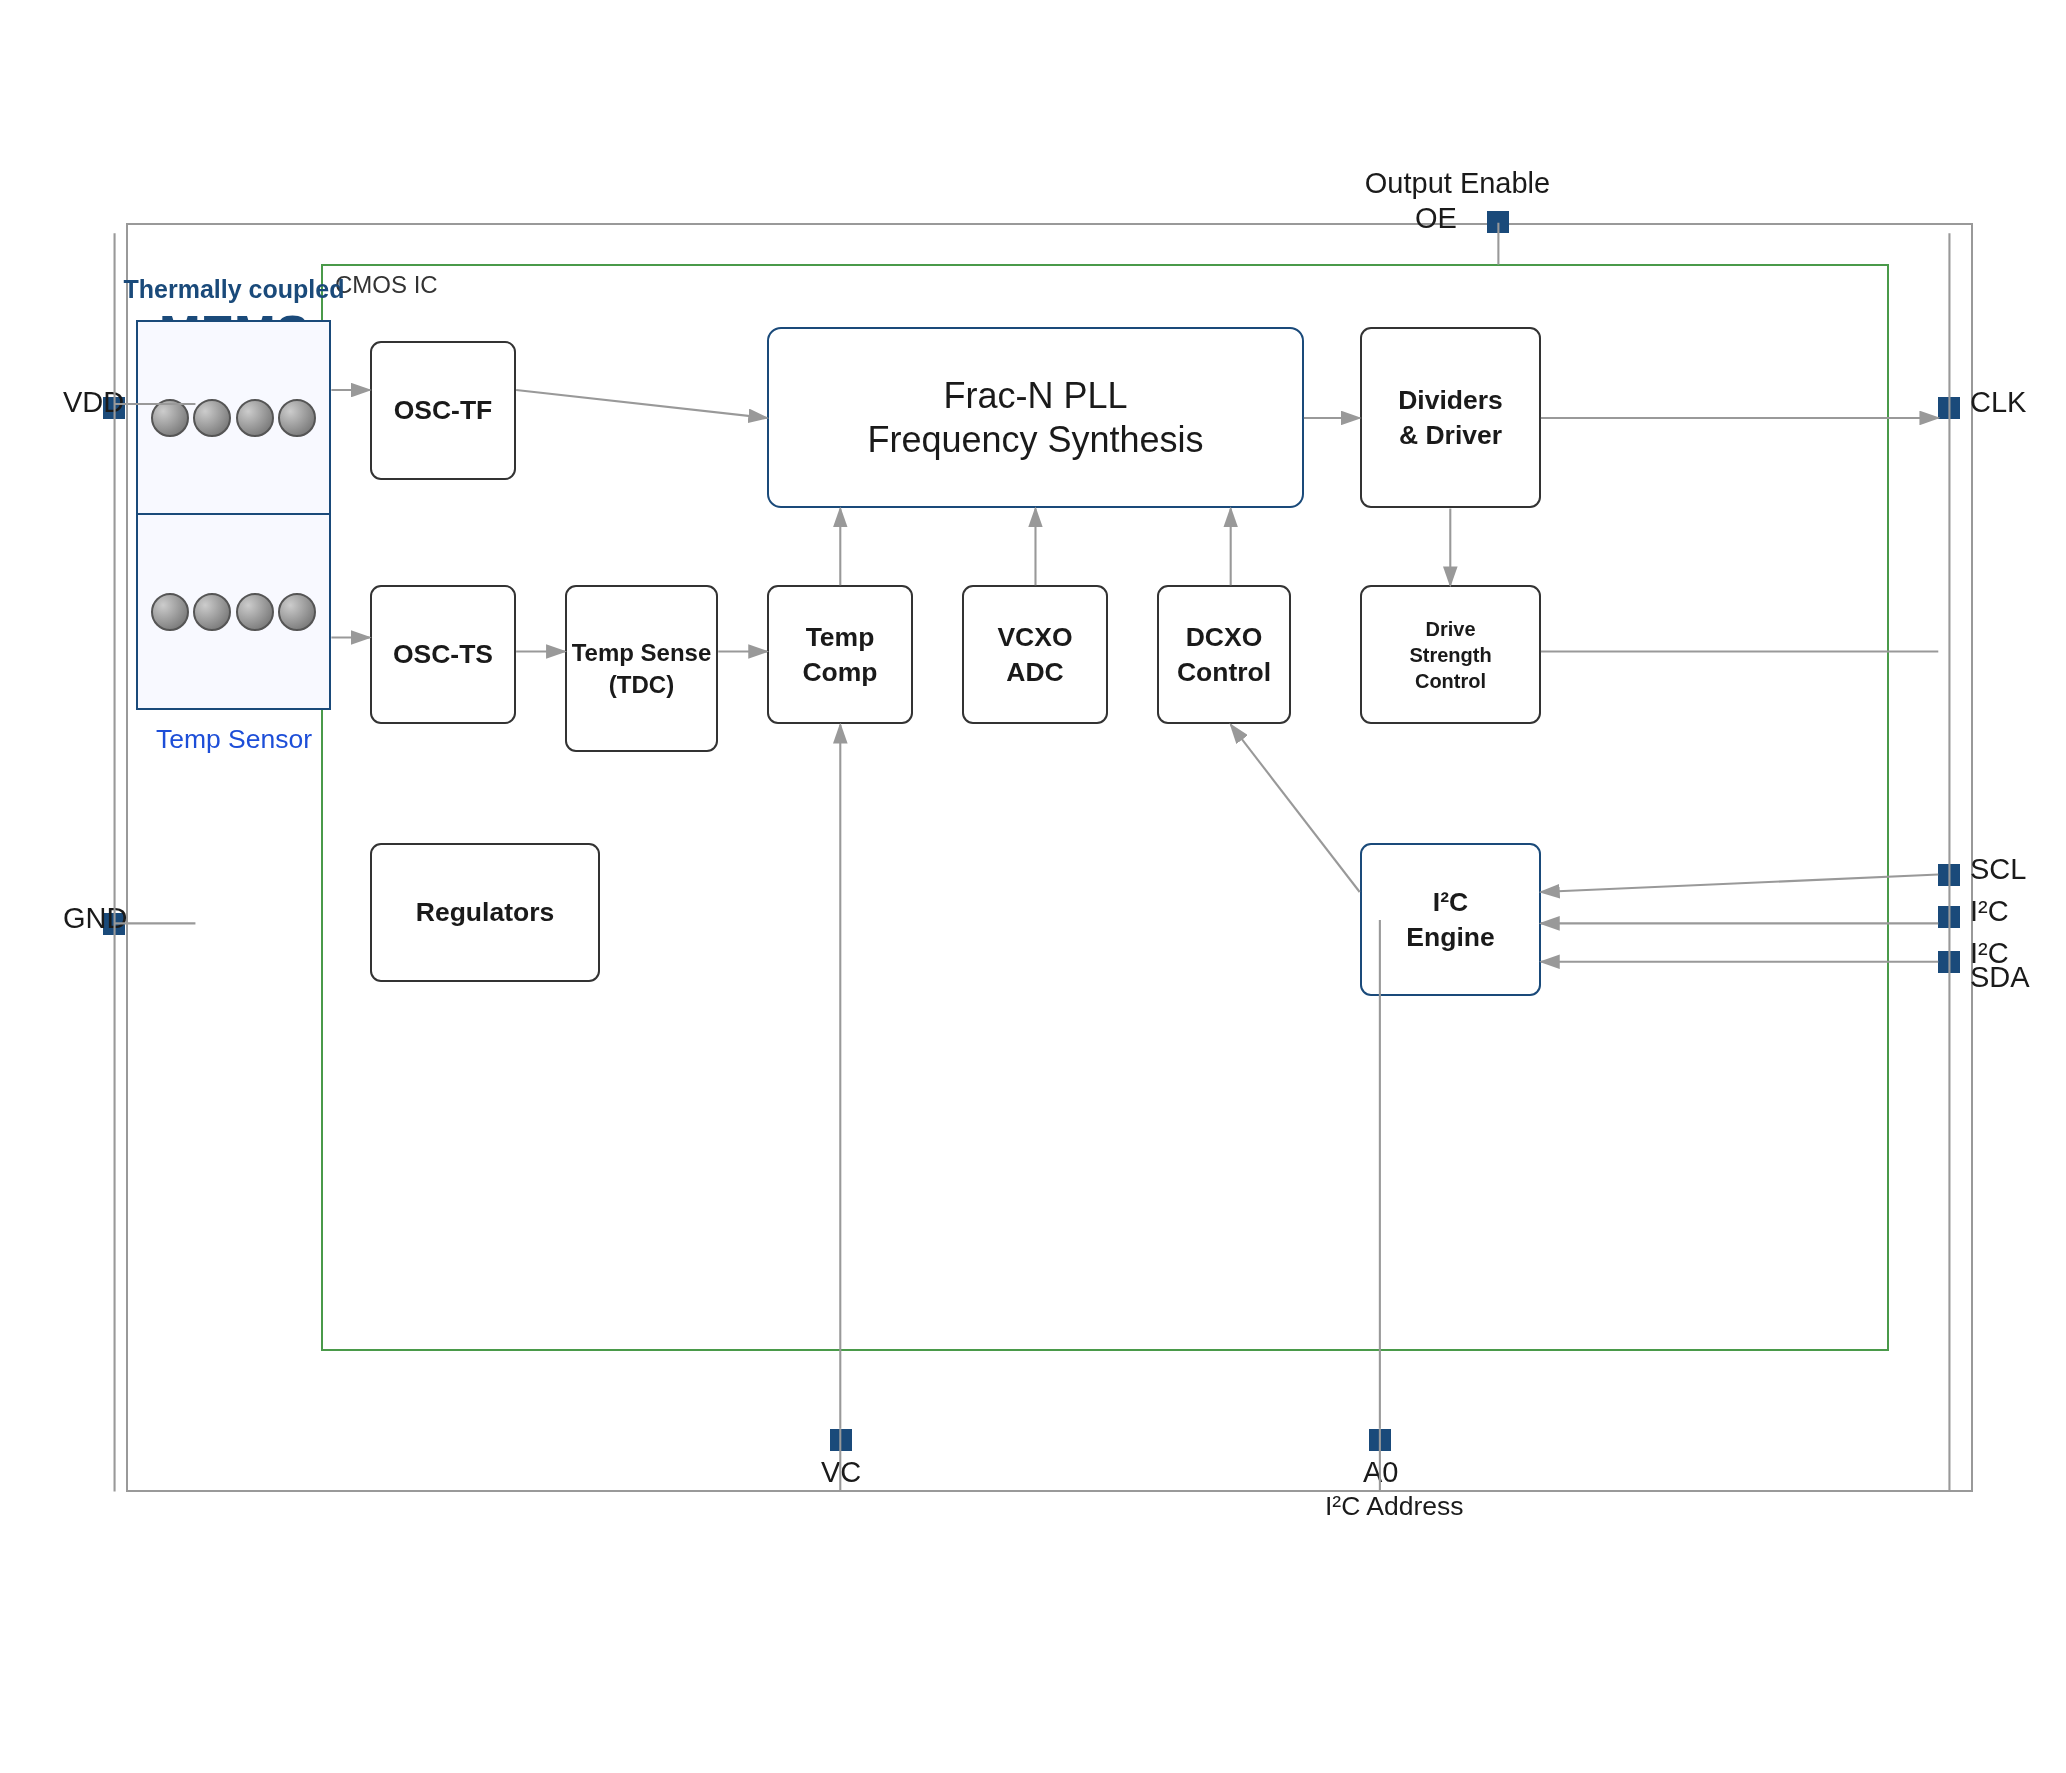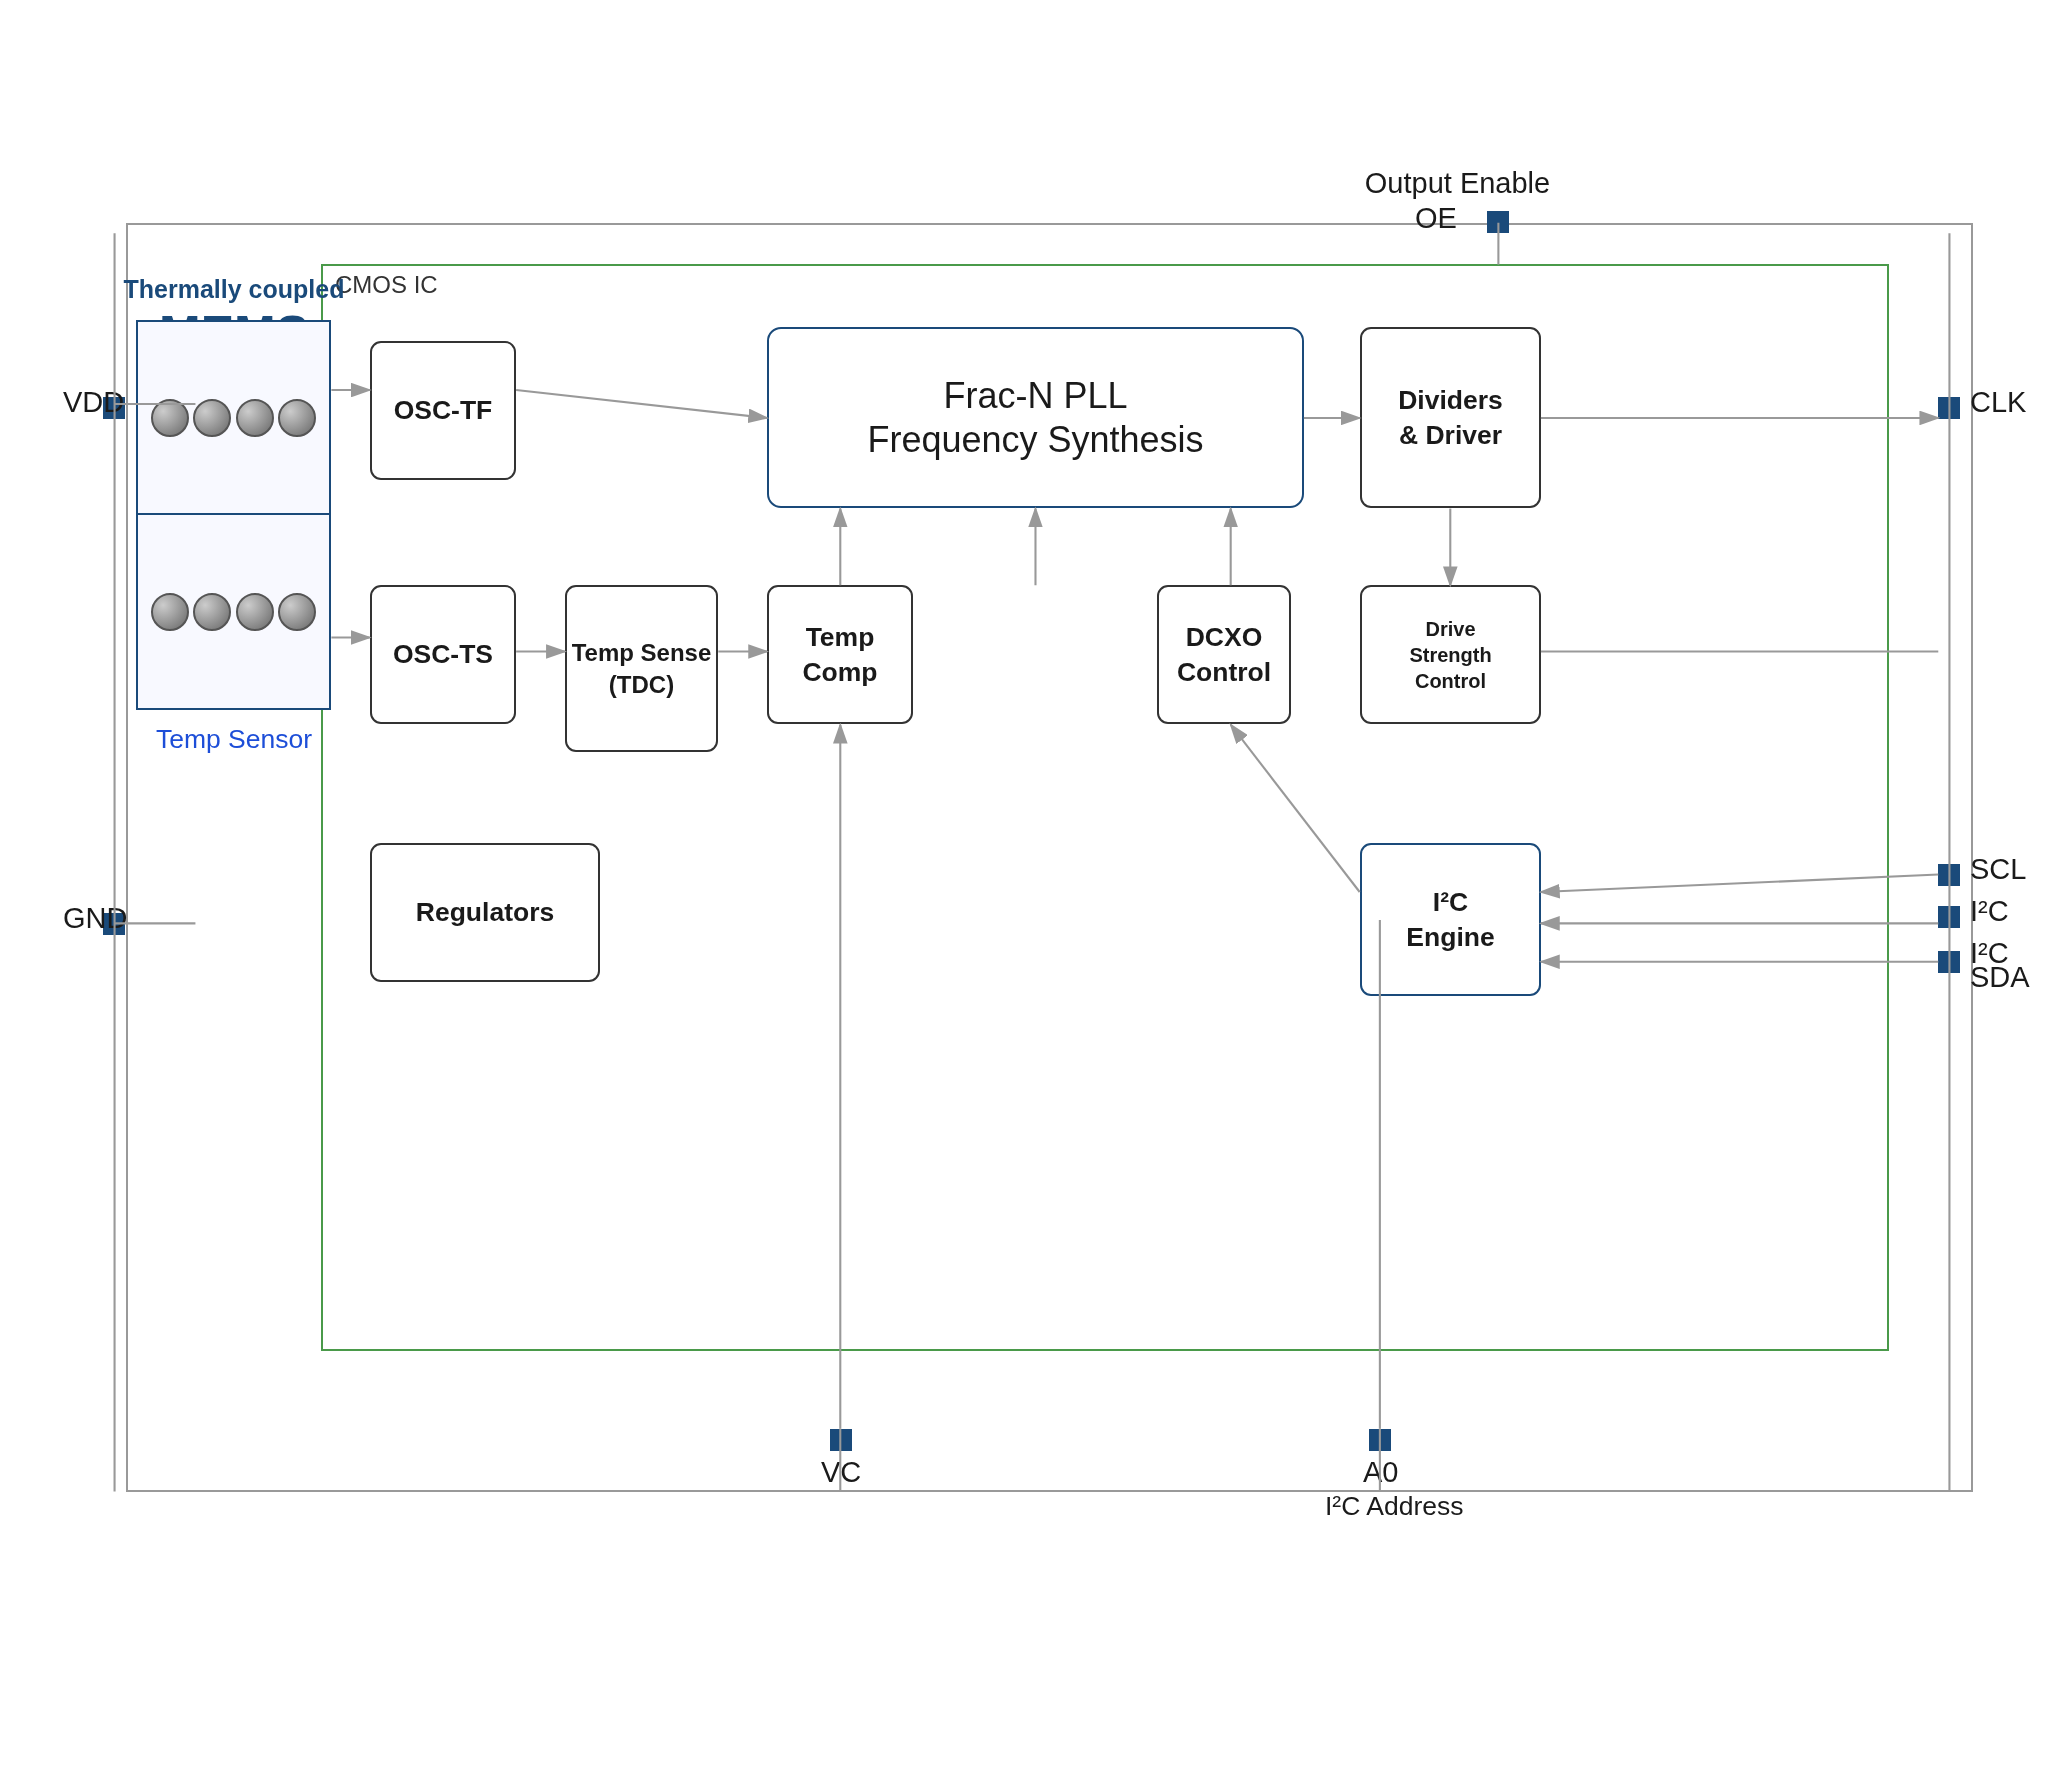--- a/index.html
+++ b/index.html
@@ -412,20 +412,26 @@
     </div>
   </div>
 
   <div class="temp-comp-block">
     <div class="block-text">
       <div>Temp</div>
       <div>Comp</div>
     </div>
   </div>
 
+  <div class="vcxo-block">
+    <div class="block-text">
+      <div>VCXO</div>
+      <div>ADC</div>
+    </div>
+  </div>
 
   <div class="dcxo-block">
     <div class="block-text">
       <div>DCXO</div>
       <div>Control</div>
     </div>
   </div>
 
   <div class="frac-pll-block">
     <div class="block-text-large">

